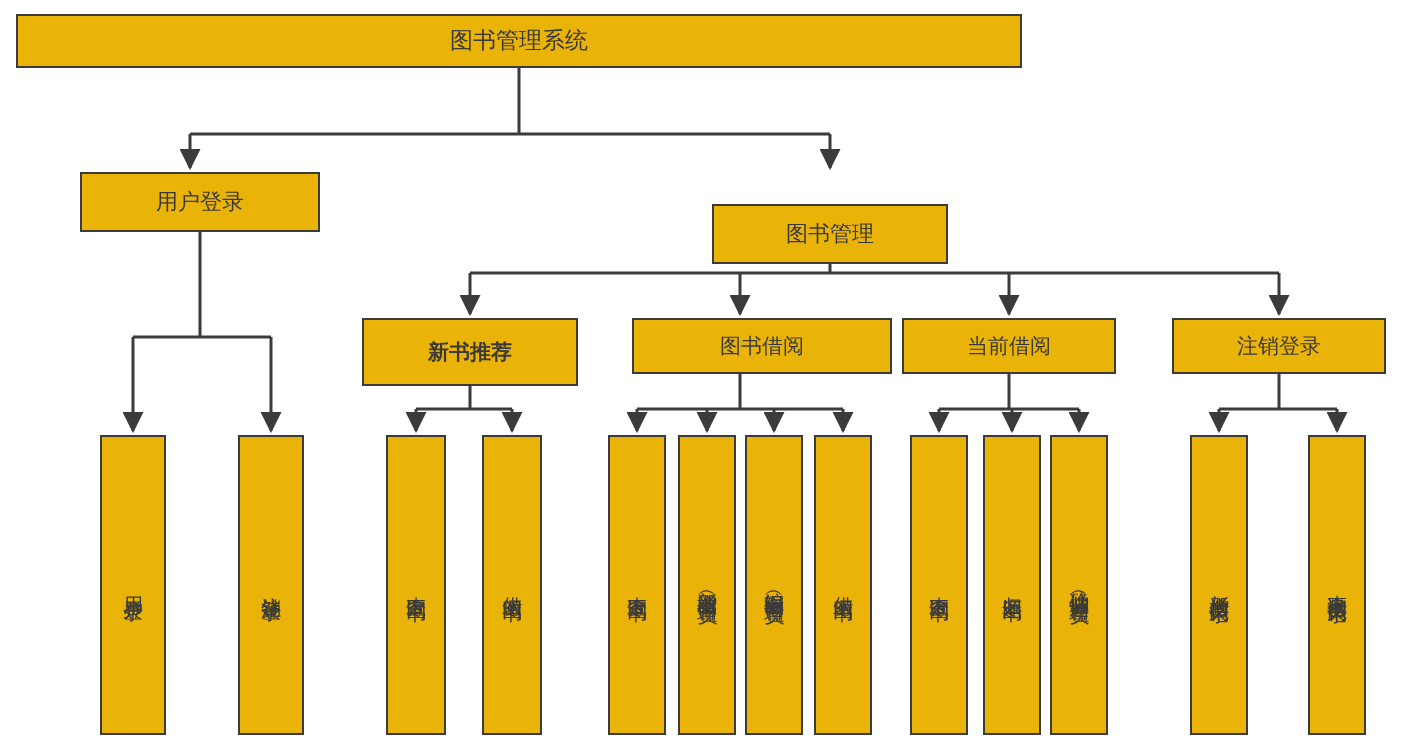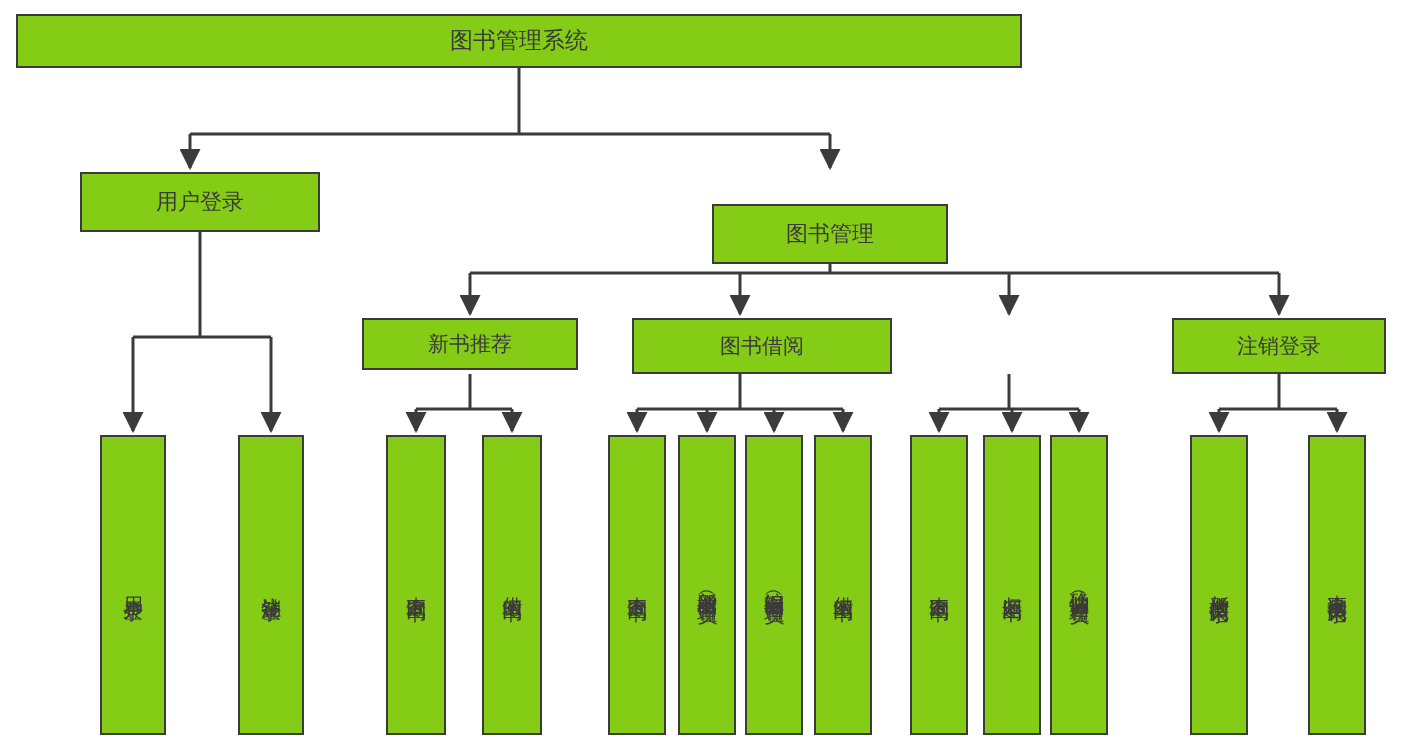--- a/index.html
+++ b/index.html
@@ -19,21 +19,21 @@
     position:absolute;
     left:0; top:0;
     width:1405px;
     height:747px;
     pointer-events:none;
   }
   .node{
     position:absolute;
     box-sizing:border-box;
     border:2px solid #3b3b3b;
-    background:#84cc16;
+    background:#eab308;
     color:#3a3a3a;
     display:flex;
     align-items:center;
     justify-content:center;
     text-align:right;
     line-height:1.18;
     z-index:2;
   }
   .node.root{ font-size:23px; }
   .node.lvl1{ font-size:22px; }
@@ -122,25 +122,28 @@
     <span class="txt">图书管理系统</span>
   </div>
 
   <div class="node lvl1" style="left:80px;top:172px;width:240px;height:60px;">
     <span class="txt">用户登录</span>
   </div>
   <div class="node lvl1" style="left:712px;top:172px;width:236px;height:60px;margin-top:32px;">
     <span class="txt">图书管理</span>
   </div>
 
-  <div class="node lvl2" style="left:362px;top:318px;width:216px;height:52px;">
+  <div class="node lvl2" style="left:362px;top:318px;width:216px;height:68px;font-weight:bold;">
     <span class="txt">新书推荐</span>
   </div>
   <div class="node lvl2" style="left:632px;top:318px;width:260px;height:56px;">
     <span class="txt">图书借阅</span>
+  </div>
+  <div class="node lvl2" style="left:902px;top:318px;width:214px;height:56px;">
+    <span class="txt">当前借阅</span>
   </div>
   <div class="node lvl2" style="left:1172px;top:318px;width:214px;height:56px;">
     <span class="txt">注销登录</span>
   </div>
 
   <div class="node leaf" style="left:100px;top:435px;width:66px;height:300px;">
     <span class="txt">用户登录</span>
   </div>
   <div class="node leaf" style="left:238px;top:435px;width:66px;height:300px;">
     <span class="txt">注销登录</span>

